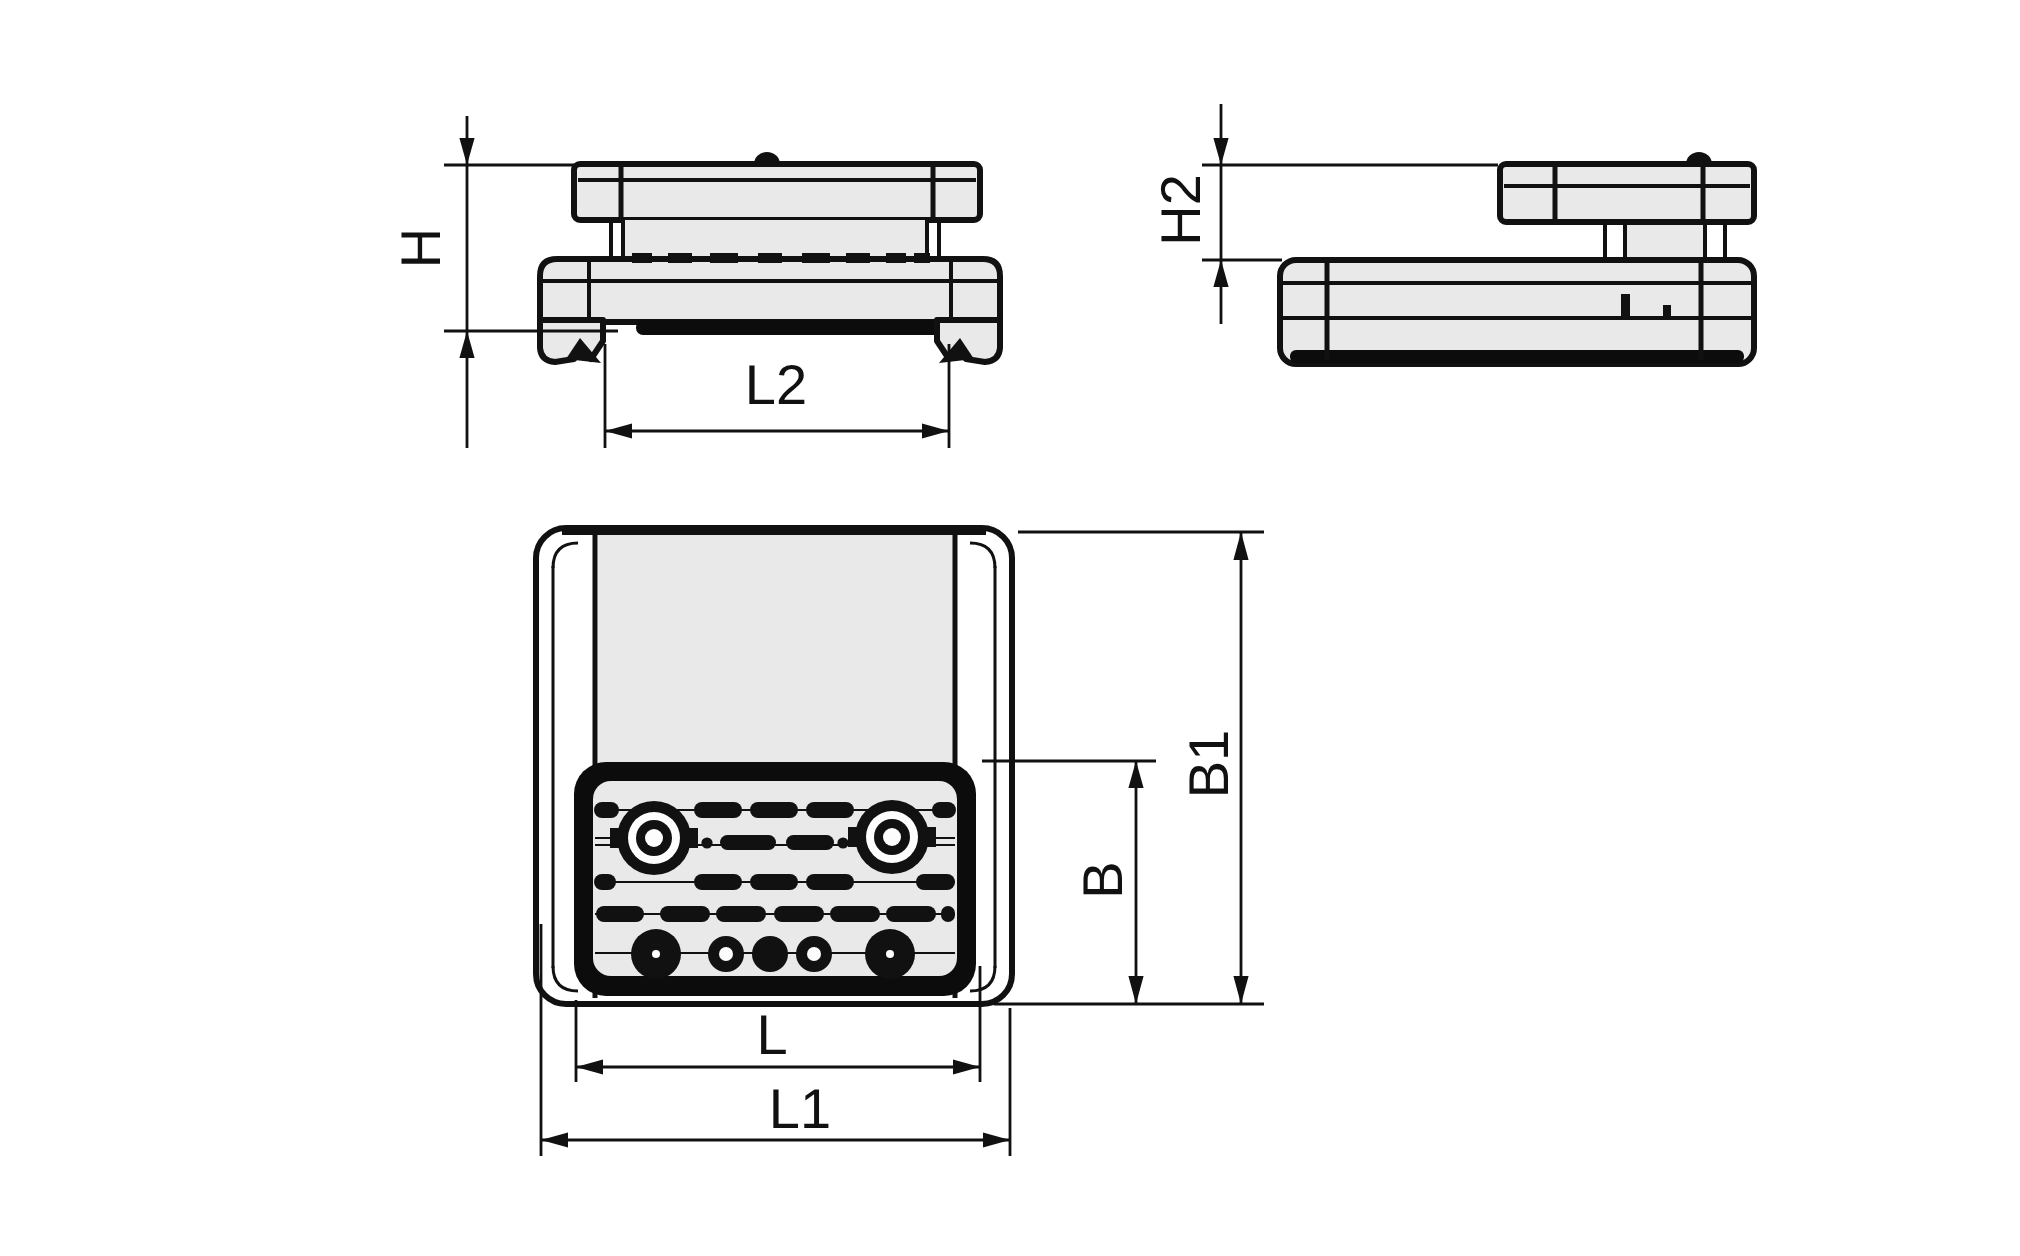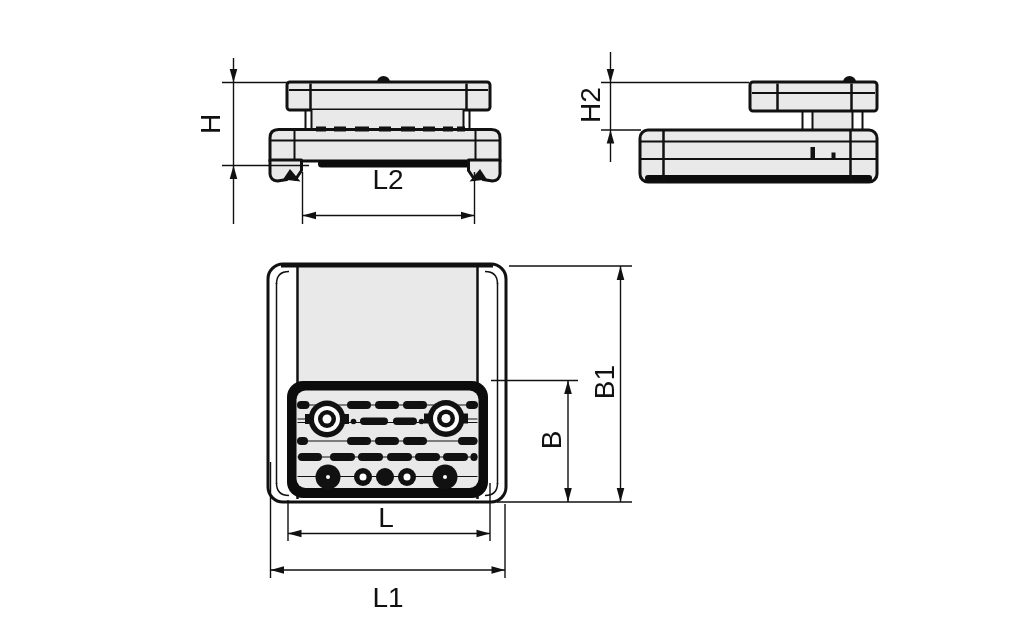--- a/index.html
+++ b/index.html
@@ -228,20 +228,20 @@
       <line class="dim" x1="270.5" y1="462" x2="270.5" y2="578"></line>
       <line class="dim" x1="505" y1="504" x2="505" y2="578"></line>
       <line class="dim" x1="270.5" y1="570" x2="505" y2="570"></line>
       <polygon class="arr" points="270.5,570 284,566.2 284,573.8"></polygon>
       <polygon class="arr" points="505,570 491.5,566.2 491.5,573.8"></polygon>
     </g>
   </g>
 </svg>
 
 <div class="dim-label rot" style="left:211px;top:124px;">H</div>
-<div class="dim-label" style="left:388px;top:180px;">L2</div>
+<div class="dim-label" style="left:388px;top:193px;">L2</div>
 <div class="dim-label rot" style="left:591px;top:105px;">H2</div>
 <div class="dim-label rot" style="left:605px;top:382px;">B1</div>
 <div class="dim-label rot" style="left:552px;top:440px;">B</div>
 <div class="dim-label" style="left:386px;top:518px;">L</div>
-<div class="dim-label" style="left:388px;top:555px;margin-top:43px;">L1</div>
+<div class="dim-label" style="left:400px;top:555px;">L1</div>
 
 </div>
 
 </body></html>

